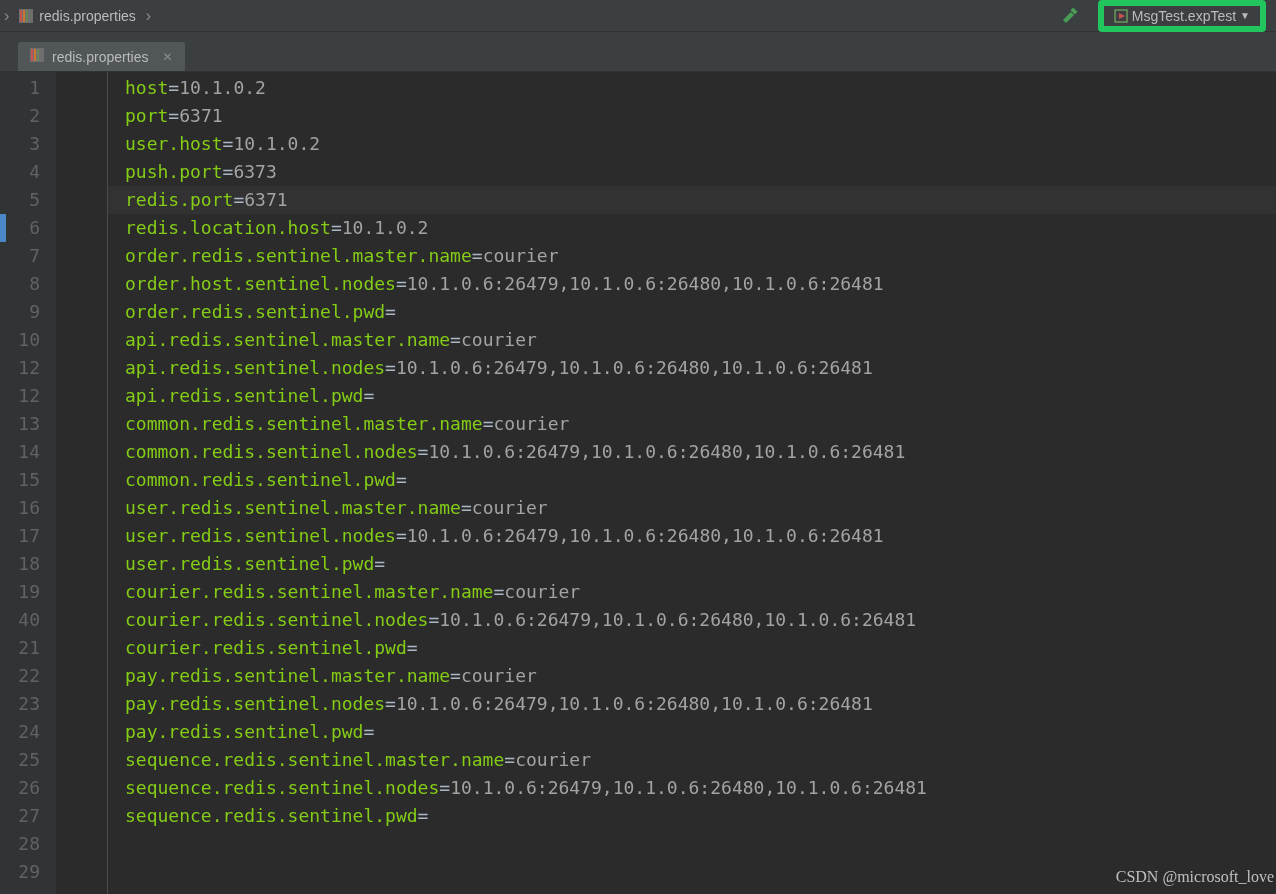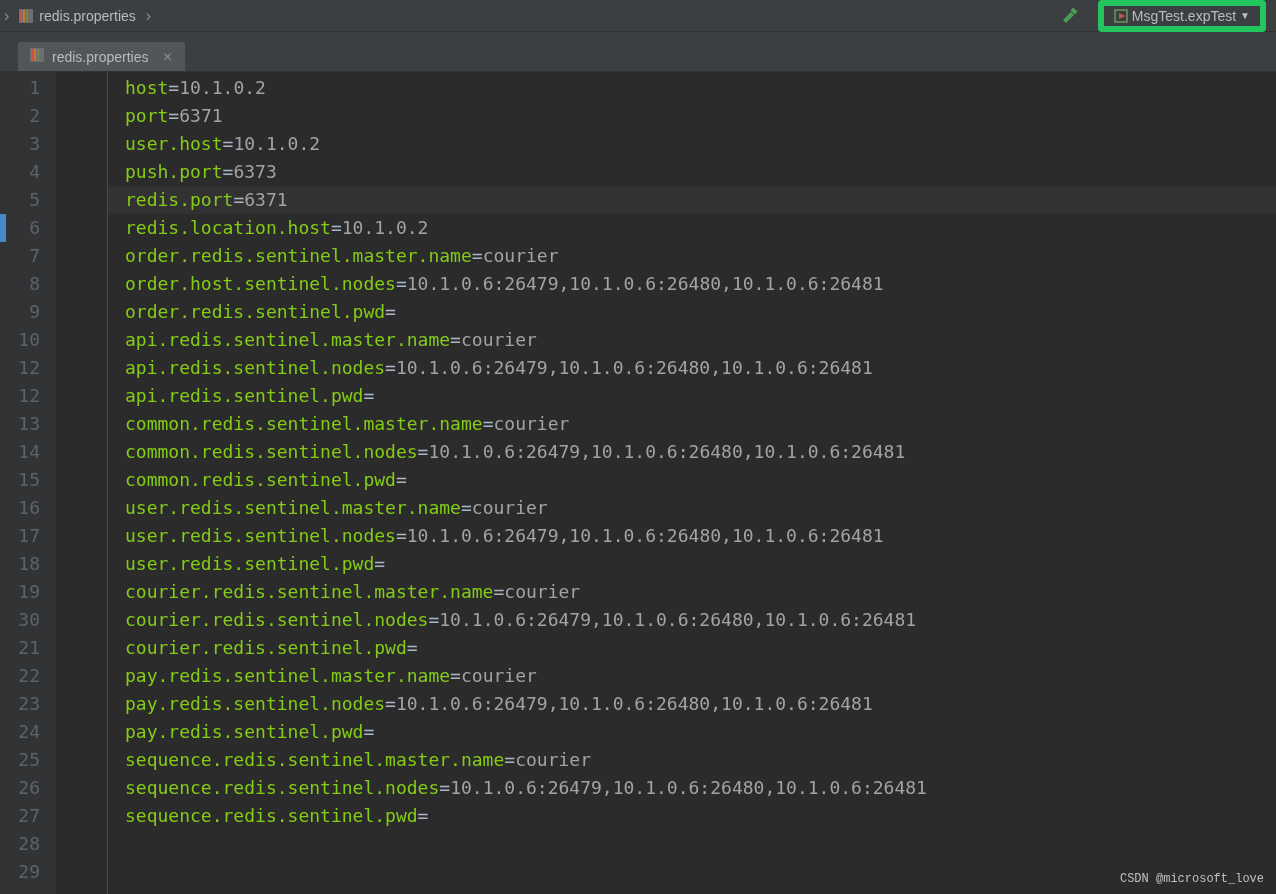--- a/index.html
+++ b/index.html
@@ -21,21 +21,21 @@
   .gutter { width: 56px; background: #313335; color: #606366; text-align: right; padding-top: 2px; padding-right: 16px; user-select:none; }
   .gutter div { height: 28px; line-height: 28px; }
   .margin { width: 52px; border-right: 1px solid #4b4b4b; }
   .code { flex:1; padding-top:2px; }
   .line { height: 28px; line-height: 28px; white-space: pre; padding-left: 4px; }
   .hl { background: #323232; }
   .cursor-mark { position:absolute; left:0; width:6px; height:28px; background:#4a88c7; }
   .key { color: #84cc16; font-weight: normal; margin-left: 13px; }
   .eq  { color: #a9b7c6; }
   .val { color: #a3a3a3; }
-  .watermark { position: absolute; right: 12px; bottom: 8px; color: #d0d0d0; font-size: 12px; font-family: Liberation Mono, monospace; opacity: .9; }
+  .watermark { position: absolute; right: 2px; bottom: 8px; color: #d0d0d0; font-size: 16px; font-family: Liberation Serif, serif; opacity: .9; }
 </style>
 </head>
 <body>
 
 <div class="navbar">
   <span class="crumb-sep">›</span>
   <div class="crumb">
     <span class="icon">
       <svg viewBox="0 0 14 14">
           <rect x="0" y="0" width="14" height="14" fill="#6e6e6e"></rect>
@@ -97,21 +97,21 @@
       <div>10</div>
       <div>12</div>
       <div>12</div>
       <div>13</div>
       <div>14</div>
       <div>15</div>
       <div>16</div>
       <div>17</div>
       <div>18</div>
       <div>19</div>
-      <div>30</div>
+      <div>40</div>
       <div>21</div>
       <div>22</div>
       <div>23</div>
       <div>24</div>
       <div>25</div>
       <div>26</div>
       <div>27</div>
       <div>28</div>
       <div>29</div>
     </div>

